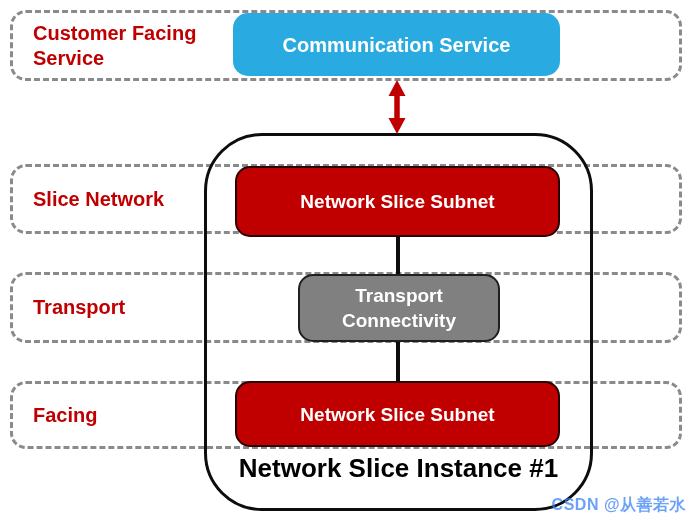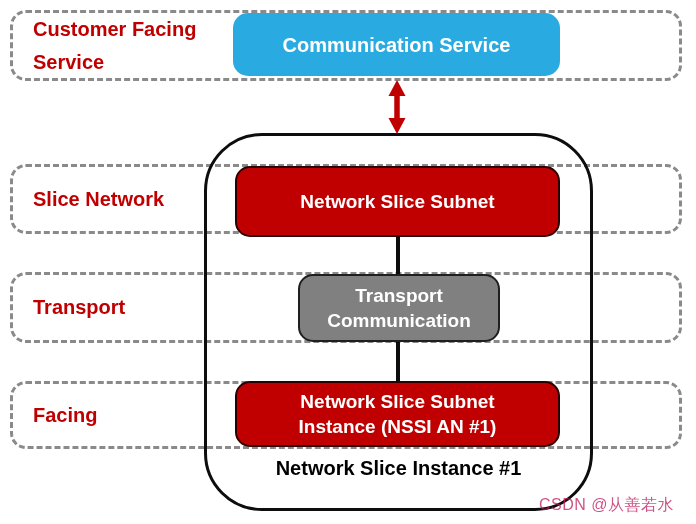--- a/index.html
+++ b/index.html
@@ -17,21 +17,21 @@
     border:3.5px dashed #8a8a8a;
     border-radius:16px;
     box-sizing:border-box;
     display:flex;align-items:center;
   }
   .band-label{
     margin-left:20px;
     color:#c00000;
     font-weight:bold;
     font-size:20px;
-    line-height:33px;
+    line-height:25px;
     max-width:205px;
   }
   #band-customer{top:10px;height:71px;}
   #band-core{top:164px;height:70px;}
   #band-transport{top:272px;height:71px;}
   #band-access{top:381px;height:68px;}
 
   
   .nsi-container{
     position:absolute;
@@ -89,31 +89,31 @@
     left:384px;top:79px;
     width:26px;height:56px;
   }
 
   
   .nsi-caption{
     position:absolute;
     left:204px;top:455px;width:389px;
     text-align:center;
     color:#000000;font-weight:bold;
-    font-size:20px;line-height:26px;
+    font-size:26px;line-height:26px;
   }
 
   
   .watermark{
     position:absolute;
-    right:22px;bottom:8px;
-    color:#be185d;
+    right:10px;bottom:8px;
+    color:#3b82f6;
     opacity:0.75;
     font-size:16px;
-    font-weight:normal;
+    font-weight:bold;
     letter-spacing:0.5px;
   }
 </style>
 </head>
 <body>
 
 <div class="stage">
 
   <div class="band" id="band-customer">
     <div class="band-label">Customer Facing Service</div>
@@ -141,26 +141,25 @@
   <div class="node" id="box-cs">
     <span class="l">Communication Service</span>
   </div>
 
   <div class="node" id="box-nssi-cn">
     <span class="l">Network Slice Subnet</span>
   </div>
 
   <div class="node" id="box-tc">
     <span class="l">Transport</span>
-    <span class="l">Communication</span>
+    <span class="l">Connectivity</span>
   </div>
 
   <div class="node" id="box-nssi-an">
     <span class="l">Network Slice Subnet</span>
-    <span class="l">Instance (NSSI AN #1)</span>
   </div>
 
   <div class="nsi-caption">
     <span class="l" style="display:block">Network Slice Instance #1</span>
   </div>
 
   <div class="watermark">CSDN @从善若水</div>
 
 </div>
 

